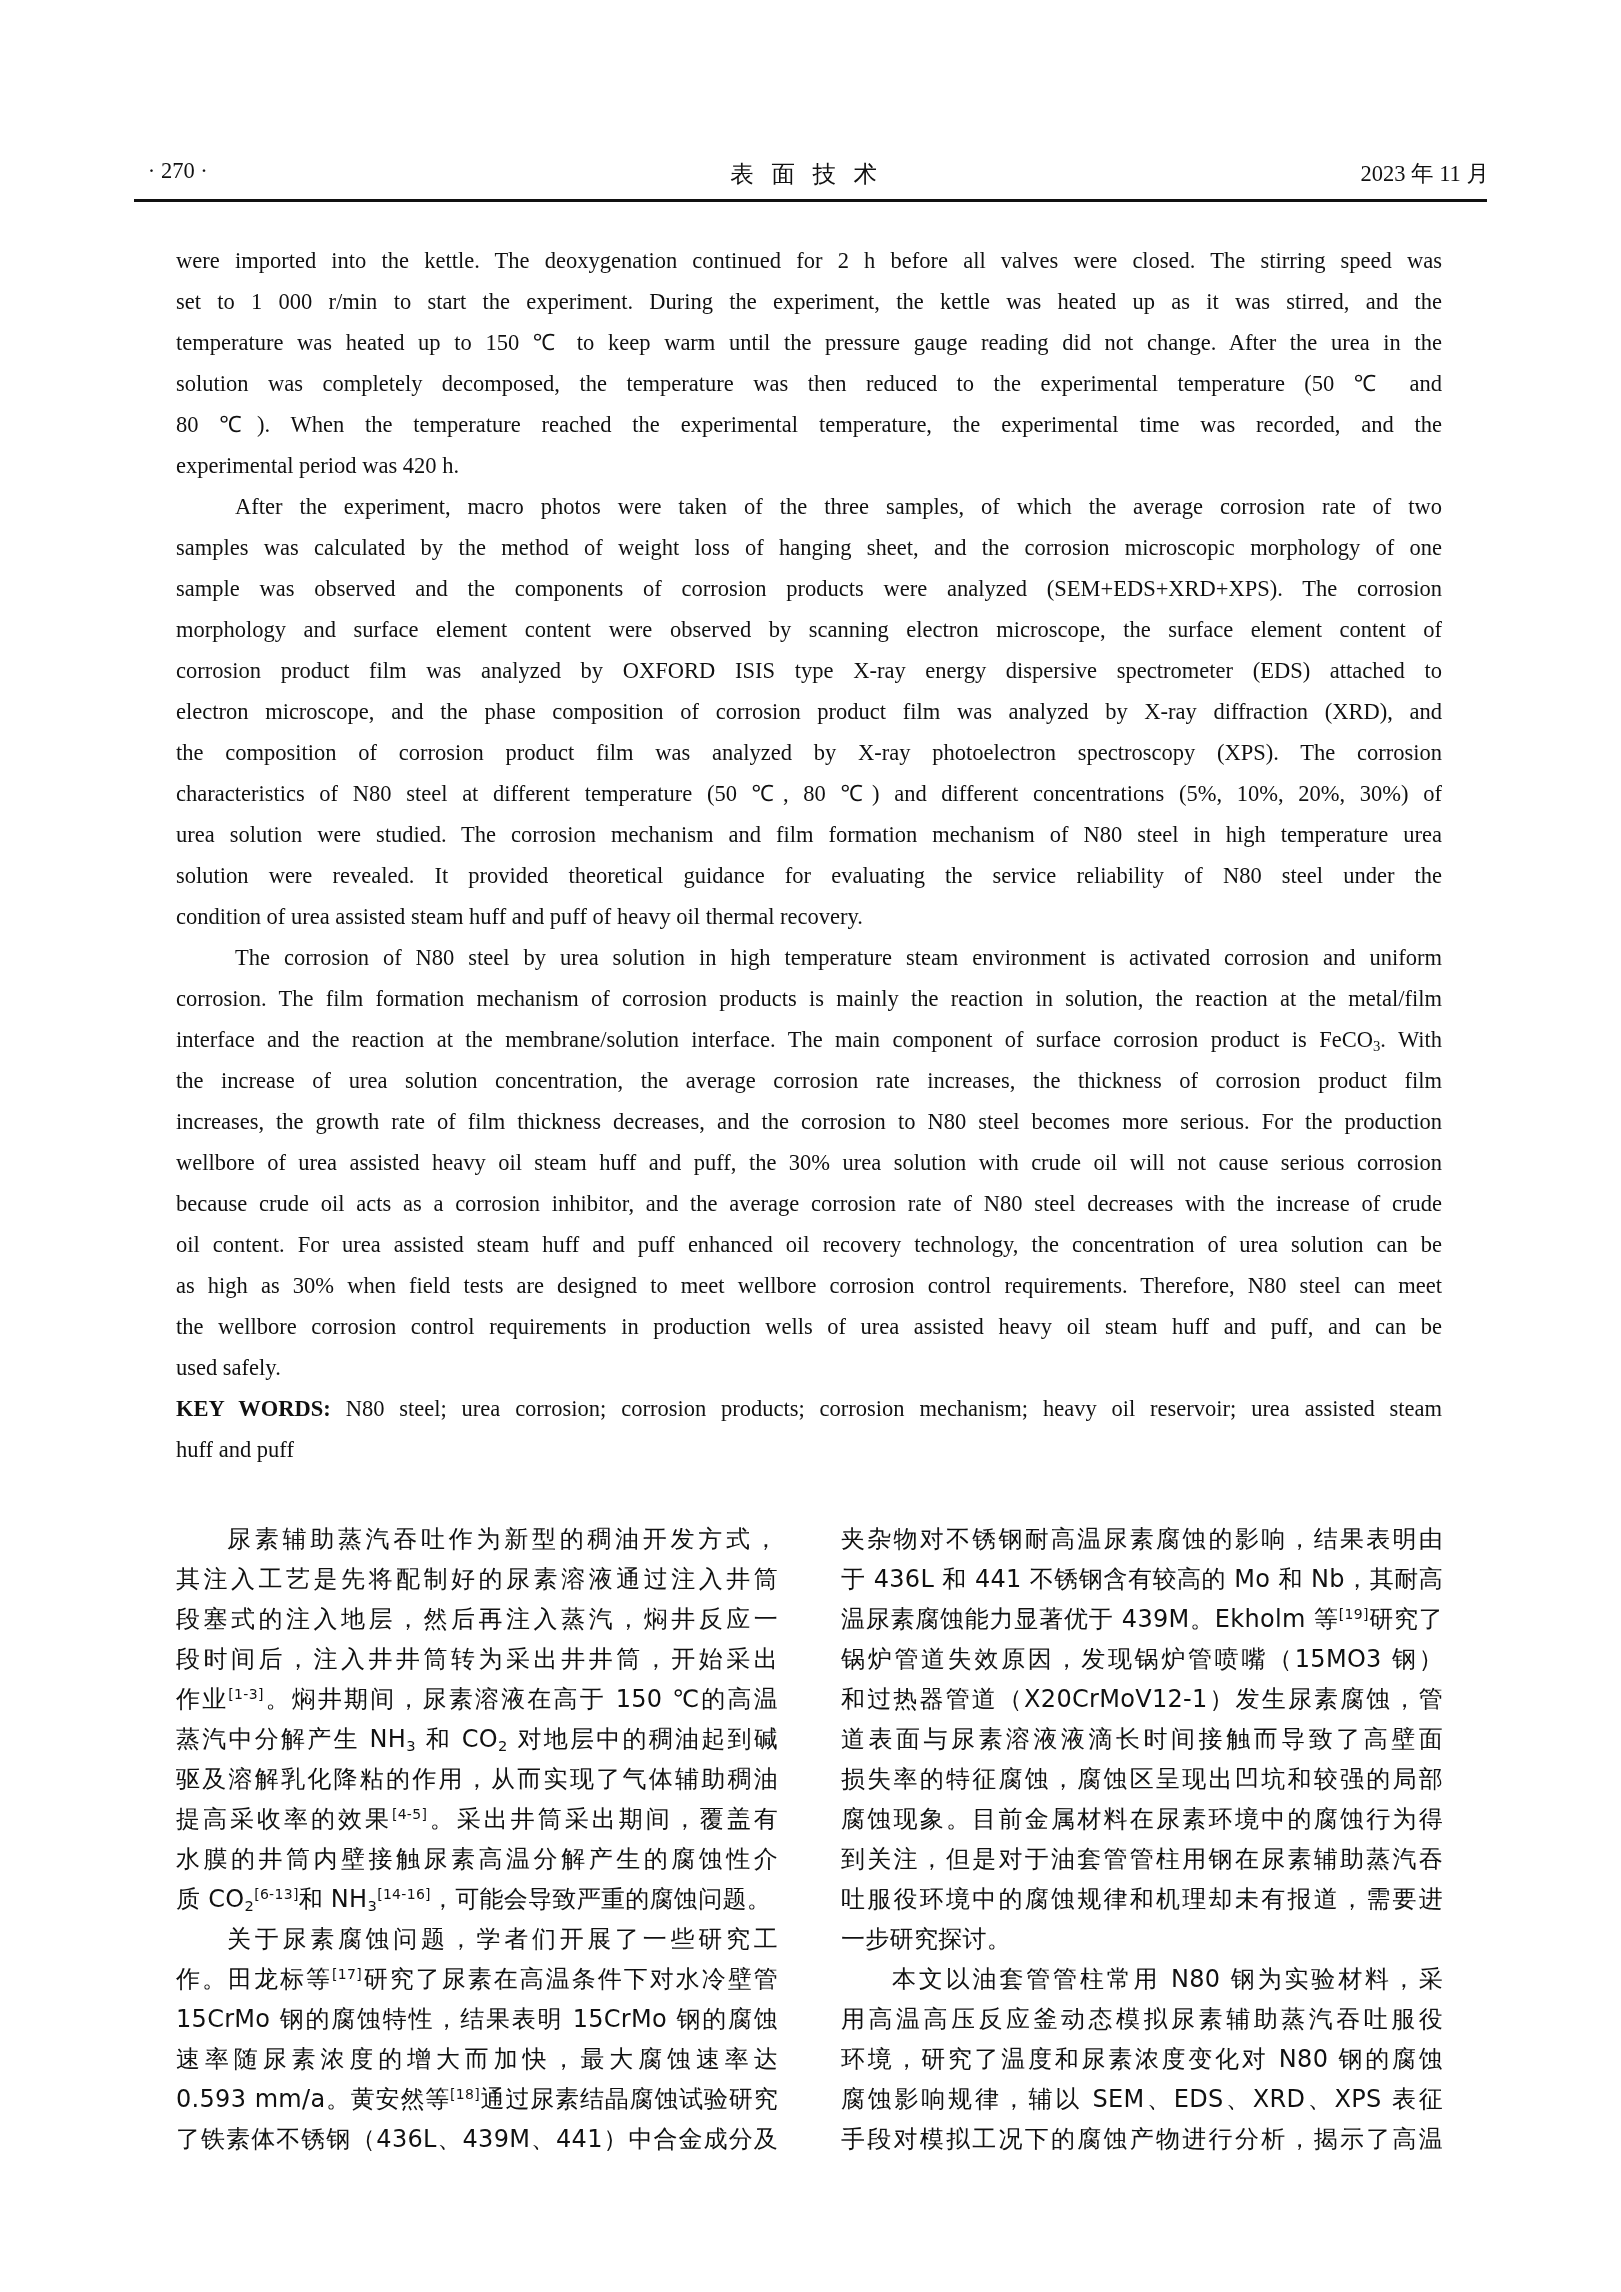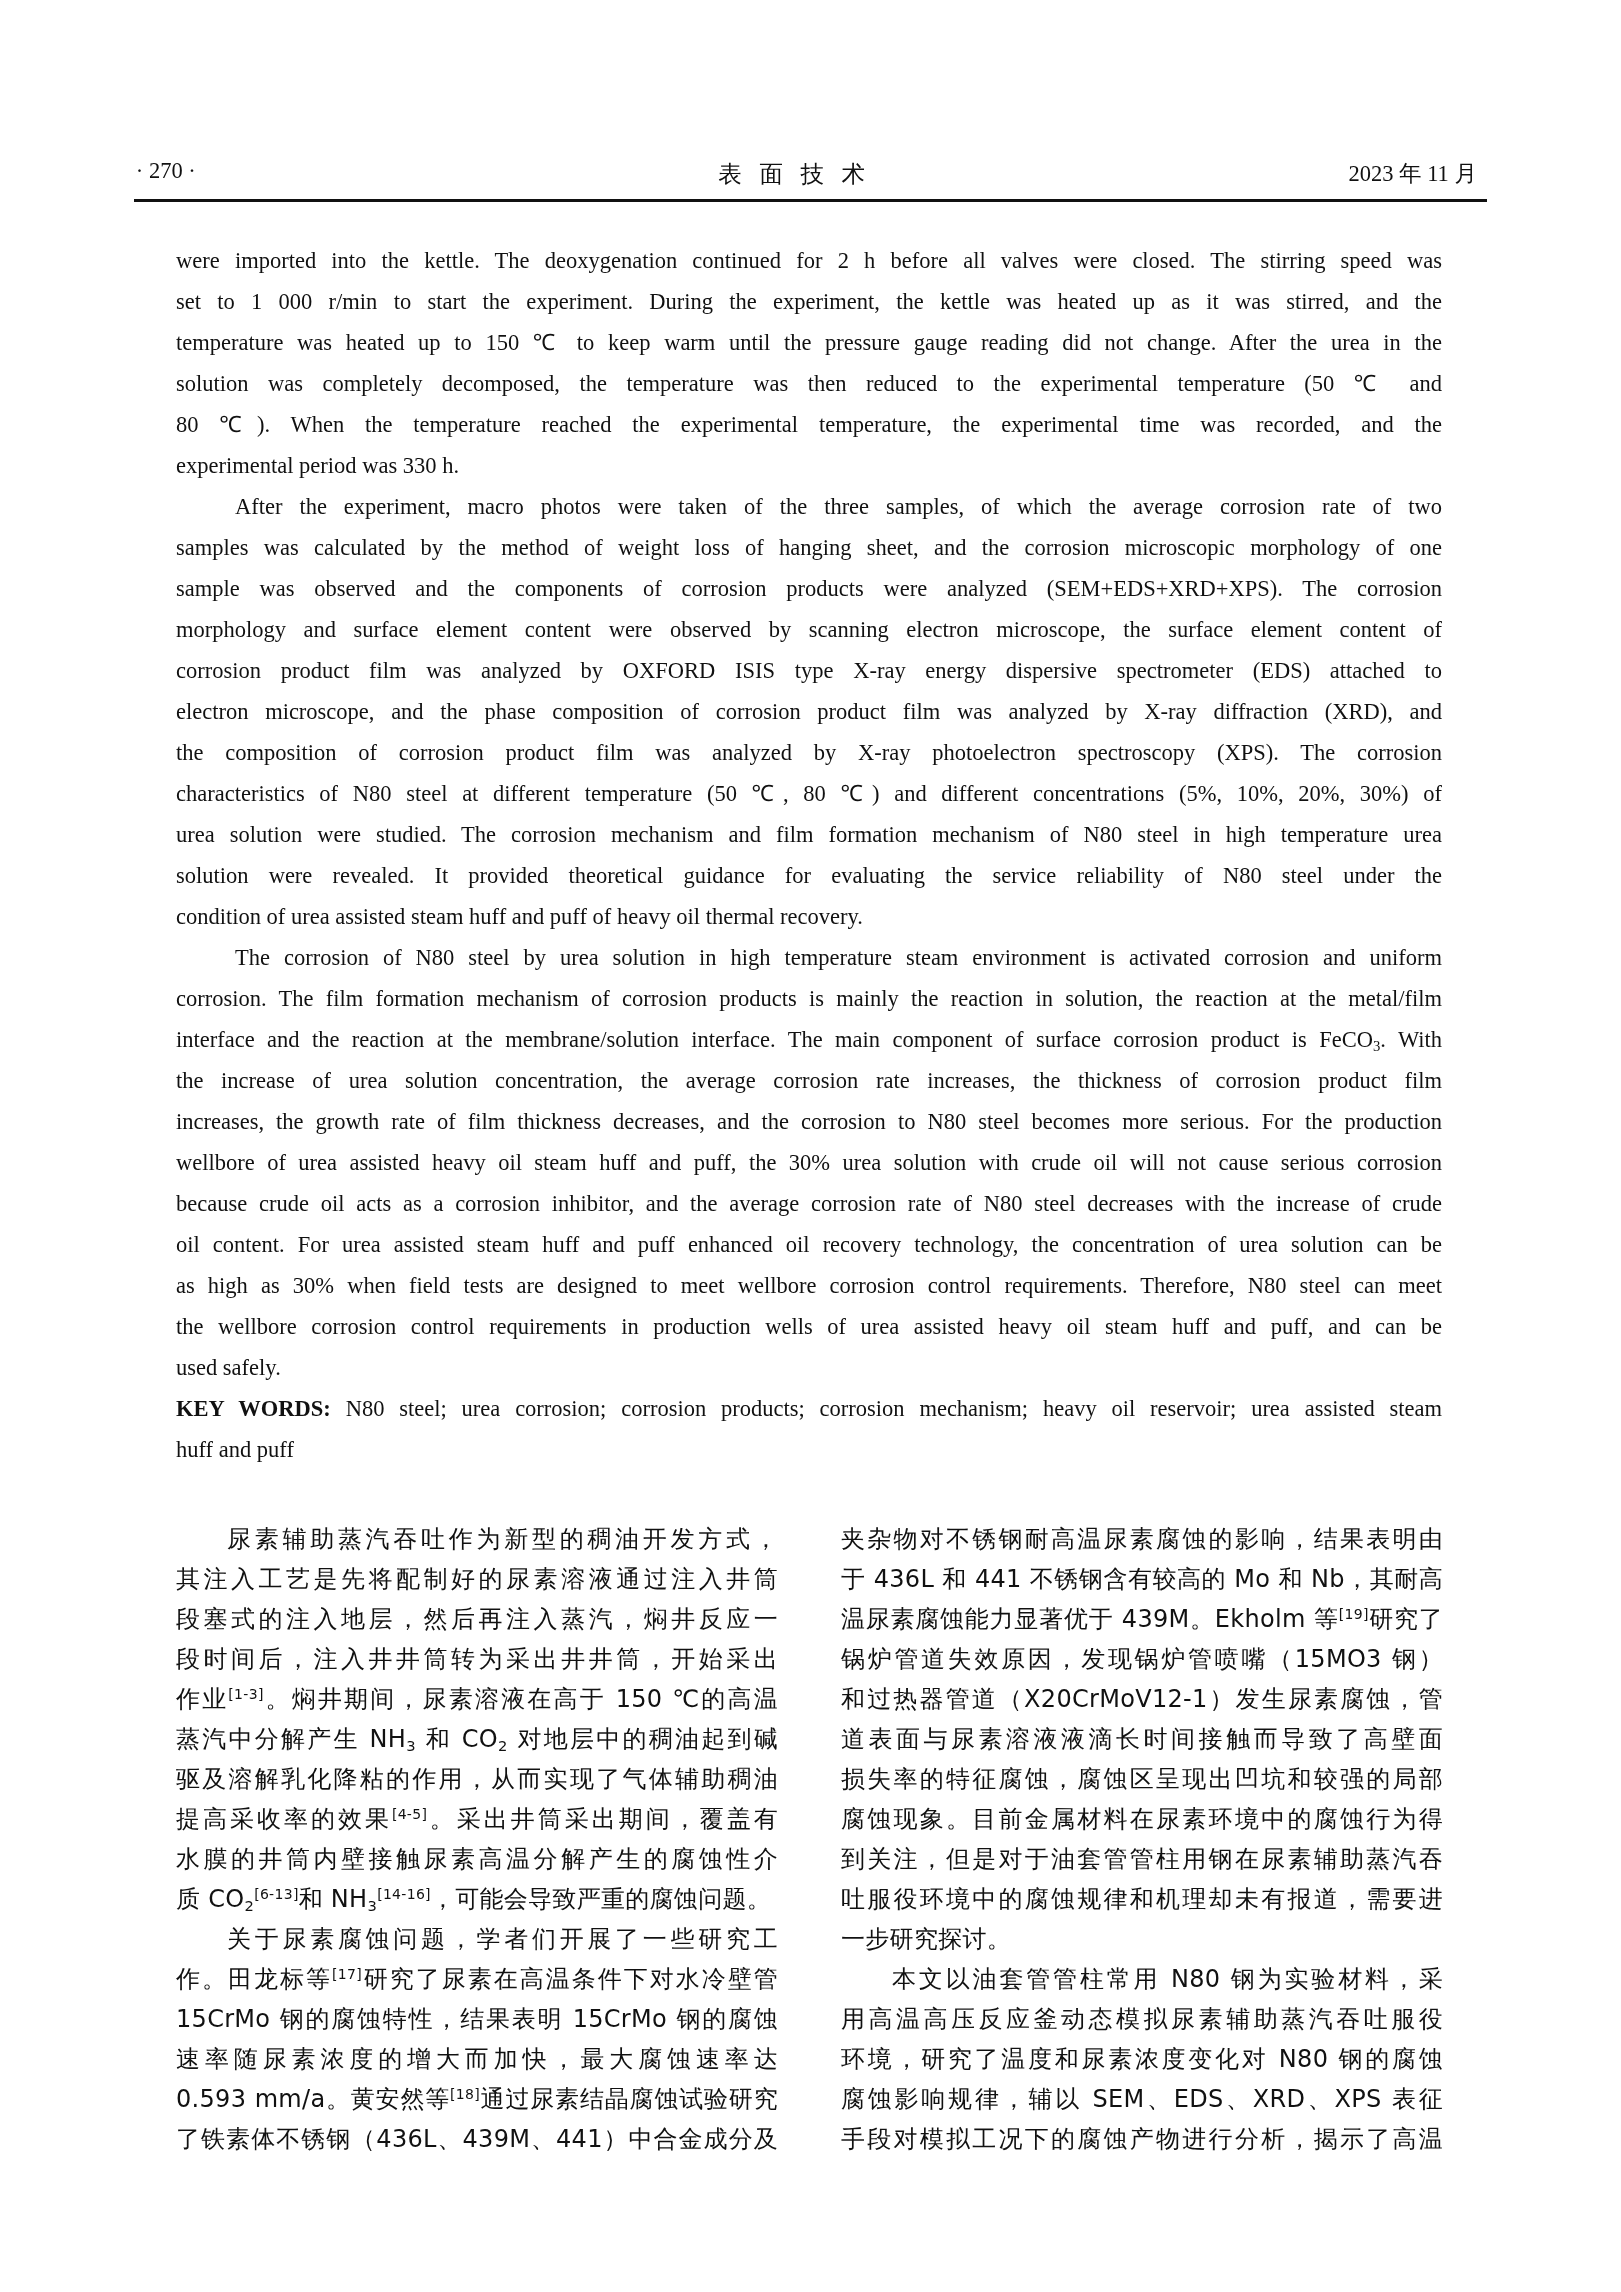--- a/index.html
+++ b/index.html
@@ -1,20 +1,20 @@
 <!DOCTYPE html>
 <html><head>
 <meta charset="utf-8">
 <style>
   html, body { margin: 0; padding: 0; background: #ffffff; }
   body { width: 1621px; height: 2293px; position: relative; overflow: hidden; color: #111; }
   .serif { font-family: "Liberation Serif", "DejaVu Serif", serif; }
   .cjk { font-family: "DejaVu Sans", "Liberation Serif", sans-serif; }
 
-  #header { position: absolute; left: 124px; top: 154px; width: 1353px; height: 49px; }
+  #header { position: absolute; left: 136px; top: 154px; width: 1353px; height: 49px; }
   #page-num { position: absolute; left: 11.8px; top: 3.9px; font-size: 22.5px; font-family: "Liberation Serif", serif; }
   #journal { position: absolute; left: 0; width: 100%; top: 3.9px; text-align: center; font-size: 23.5px; letter-spacing: 17.6px; font-family: "DejaVu Sans", serif; }
   #issue-date { position: absolute; right: 0; top: 3.9px; font-size: 22.5px; font-family: "Liberation Serif", "DejaVu Sans", serif; }
   #header-rule { position: absolute; left: 134px; top: 199px; width: 1353px; height: 2.9px; background: #111; }
 
   #abstract { position: absolute; left: 176px; top: 240px; width: 1266px; font-family: "Liberation Serif", serif; font-size: 22.5px; }
   .eline { height: 41px; line-height: 41px; white-space: nowrap; text-align: justify; text-align-last: justify; }
   .eline.last { text-align-last: left; }
   .eline.indent { padding-left: 59px; }
   .kw-label { font-weight: bold; }
@@ -38,21 +38,21 @@
 </div>
 <div id="header-rule"></div>
 
 <div id="abstract" class="serif">
     <div>
       <div class="eline">were imported into the kettle. The deoxygenation continued for 2 h before all valves were closed. The stirring speed was</div>
       <div class="eline">set to 1 000 r/min to start the experiment. During the experiment, the kettle was heated up as it was stirred, and the</div>
       <div class="eline">temperature was heated up to 150  ℃  to keep warm until the pressure gauge reading did not change. After the urea in the</div>
       <div class="eline">solution was completely decomposed, the temperature was then reduced to the experimental temperature (50  ℃  and</div>
       <div class="eline">80 ℃). When the temperature reached the experimental temperature, the experimental time was recorded, and the</div>
-      <div class="eline last">experimental period was 330 h.</div>
+      <div class="eline last">experimental period was 420 h.</div>
     </div>
     <div>
       <div class="eline indent">After the experiment, macro photos were taken of the three samples, of which the average corrosion rate of two</div>
       <div class="eline">samples was calculated by the method of weight loss of hanging sheet, and the corrosion microscopic morphology of one</div>
       <div class="eline">sample was observed and the components of corrosion products were analyzed (SEM+EDS+XRD+XPS). The corrosion</div>
       <div class="eline">morphology and surface element content were observed by scanning electron microscope, the surface element content of</div>
       <div class="eline">corrosion product film was analyzed by OXFORD ISIS type X-ray energy dispersive spectrometer (EDS) attached to</div>
       <div class="eline">electron microscope, and the phase composition of corrosion product film was analyzed by X-ray diffraction (XRD), and</div>
       <div class="eline">the composition of corrosion product film was analyzed by X-ray photoelectron spectroscopy (XPS). The corrosion</div>
       <div class="eline">characteristics of N80 steel at different temperature (50  ℃, 80  ℃) and different concentrations (5%, 10%, 20%, 30%) of</div>

